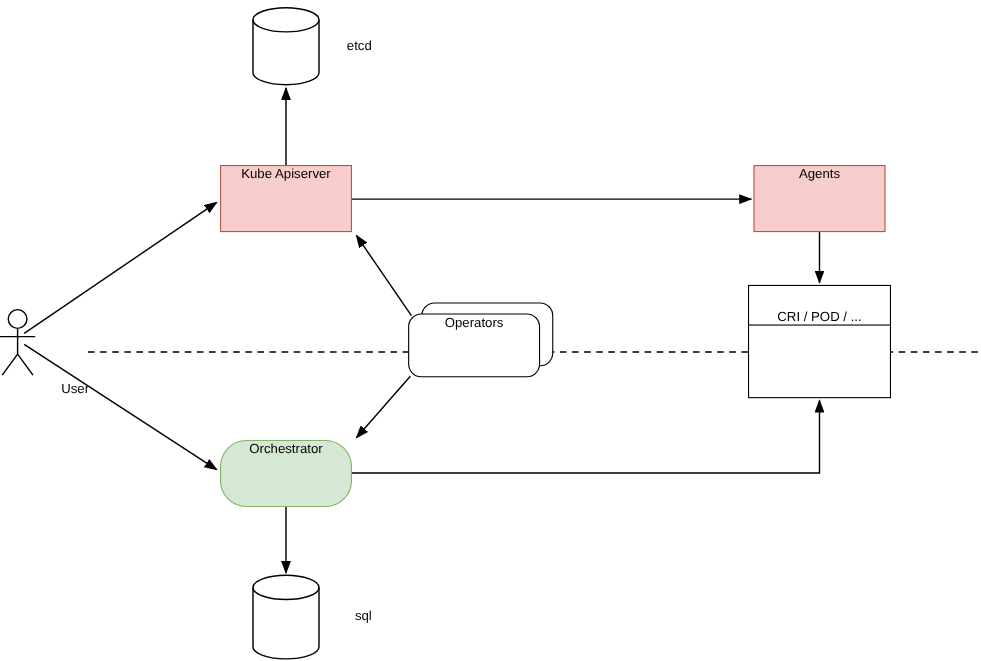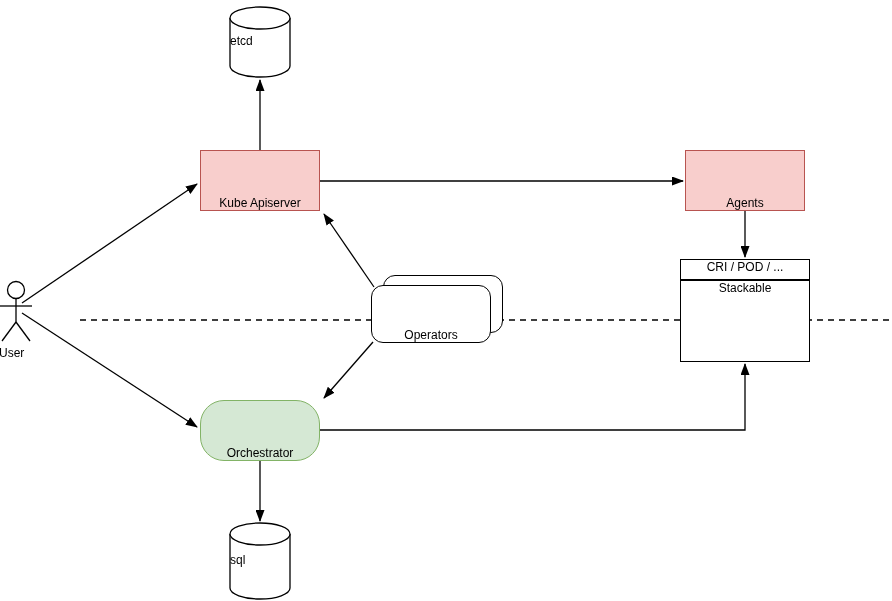--- a/index.html
+++ b/index.html
@@ -14,21 +14,21 @@
     overflow: hidden;
   }
   .layer {
     position: absolute;
     left: 0; top: 0;
     width: 892px; height: 601px;
   }
   .box {
     position: absolute;
     display: flex;
-    align-items: flex-end;
+    align-items: flex-start;
     justify-content: center;
     box-sizing: border-box;
     border: 1px solid #000000;
     background: #ffffff;
     text-align: center;
     z-index: 2;
   }
   .red   { background: #f8cecc; border-color: #b85450; }
   .green { background: #d5e8d4; border-color: #82b366; }
   .rounded { border-radius: 12px; }
@@ -38,32 +38,34 @@
     position: absolute;
     box-sizing: border-box;
     border: 1px solid #000000;
     background: #ffffff;
     display: flex;
     flex-direction: column;
     z-index: 2;
   }
   .stack .row {
     display: flex;
-    align-items: flex-start;
+    align-items: flex-end;
     justify-content: center;
     box-sizing: border-box;
+    margin-top: 16px;
   }
   .stack .row-top    { height: 20px; border-bottom: 1px solid #000000; }
   .stack .row-mid    { flex: 1; }
   .stack .row-bottom { height: 20px; border-top: 1px solid #000000; }
   .free-label {
     position: absolute;
-    text-align: left;
+    text-align: right;
     z-index: 2;
     line-height: 14px;
+    padding-left: 48px;
   }
 </style>
 </head>
 <body>
 
 <div class="canvas">
 
   <svg class="layer" width="892" height="601" viewBox="0 0 892 601">
     <defs>
       <marker id="arrowhead" markerWidth="12" markerHeight="9" refX="11" refY="4.5" orient="auto" markerUnits="userSpaceOnUse">
@@ -120,22 +122,19 @@
 
   <div class="box rounded back-card" style="left:383px; top:275px; width:120px; height:58px;"></div>
   <div class="box rounded front-card" style="left:371px; top:285px; width:120px; height:58px;">
     <span>Operators</span>
   </div>
 
   <div class="stack" style="left:680px; top:259px; width:130px; height:103px;">
     <div class="row row-top">
       <span>CRI / POD / ...</span>
     </div>
-    <div class="row row-bottom">
-      <span>Stackable</span>
-    </div>
   </div>
 
   <div class="free-label" style="left:230px; top:34px; width:60px;">etcd</div>
   <div class="free-label" style="left:230px; top:553px; width:60px;">sql</div>
   <div class="free-label" style="left:-1px; top:346px; width:34px;">User</div>
 
 </div>
 
 </body></html>

